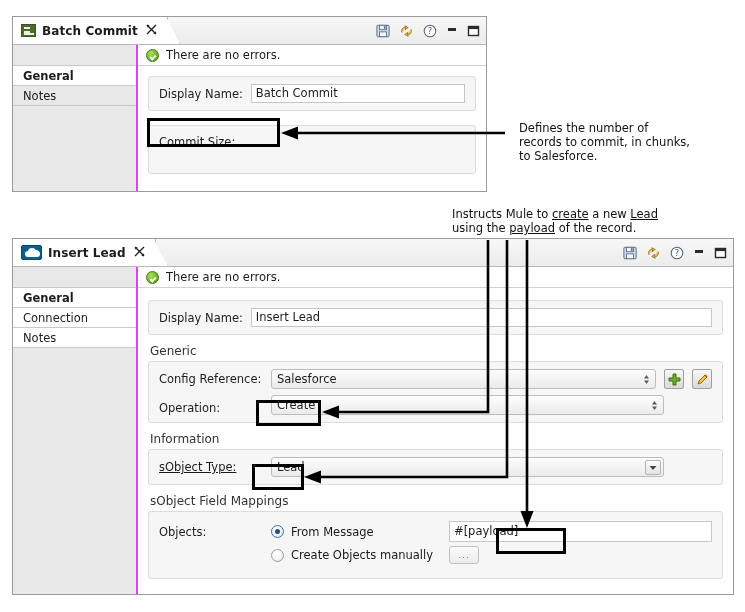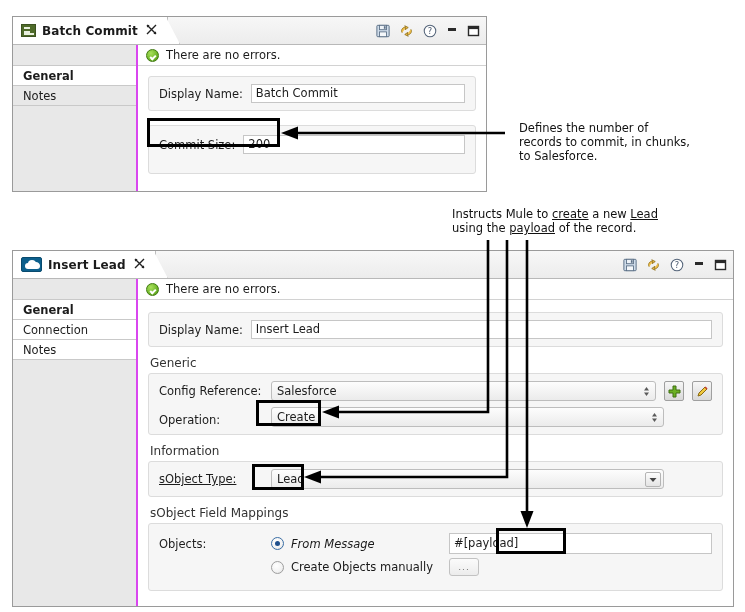--- a/index.html
+++ b/index.html
@@ -325,30 +325,29 @@
       <div class="panel" style="margin-top:10px;">
         <div class="row">
           <span class="lbl">Display Name:</span>
           <span class="txtfield">Batch Commit</span>
         </div>
       </div>
 
       <div class="panel" style="margin-top:14px; height:49px;">
         <div class="row" style="padding-top:9px;">
           <span class="lbl">Commit Size:</span>
-          <span class="txtfield">200</span>
         </div>
       </div>
     </div>
   </div>
 </div>
 
 <div class="hl" style="left:147px; top:118px; width:133px; height:29px;"></div>
 
-<div class="dialog" id="insert-dialog" style="left:12px; top:250px; width:722px; height:357px;">
+<div class="dialog" id="insert-dialog" style="left:12px; top:238px; width:722px; height:357px;">
 
   <div class="dlg-tabbar">
     <div class="dlg-tab">
       <span class="ico-cloud"></span>
       <span class="tab-title">Insert Lead</span>
       <span class="tab-close">
         <svg width="11" height="11" viewBox="0 0 11 11">
             <path d="M1 1 L10 10 M10 1 L1 10" stroke="#222" stroke-width="1.4" fill="none"></path>
             <path d="M1.2 3 L3 1.2 M8 9.8 L9.8 8" stroke="#222" stroke-width="1.4" fill="none"></path>
           </svg>
@@ -458,21 +457,21 @@
                 </svg>
             </span>
           </span>
         </div>
       </div>
 
       <div class="grp-label">sObject Field Mappings</div>
       <div class="panel" style="margin-top:0; height:68px;">
         <div class="row" style="padding-top:9px; padding-bottom:2px;">
           <span class="lbl" style="width:104px;">Objects:</span>
-          <span class="radio-row" style="width:170px;font-style:italic;">
+          <span class="radio-row" style="width:170px;">
             <span class="radio on"></span>
             <span>From Message</span>
           </span>
           <span class="txtfield" style="height:21px; line-height:19px; flex:1 1 auto;">#[payload]</span>
         </div>
         <div class="row" style="padding-top:2px;">
           <span class="lbl" style="width:104px;"></span>
           <span class="radio-row" style="width:170px;">
             <span class="radio"></span>
             <span>Create Objects manually</span>

